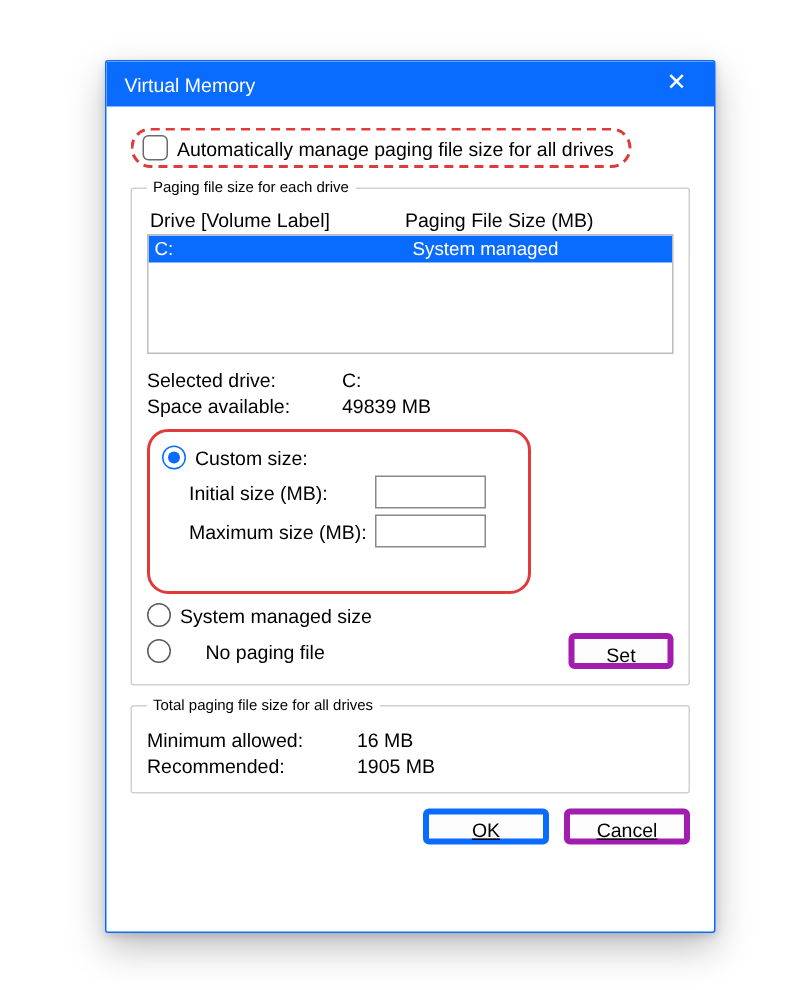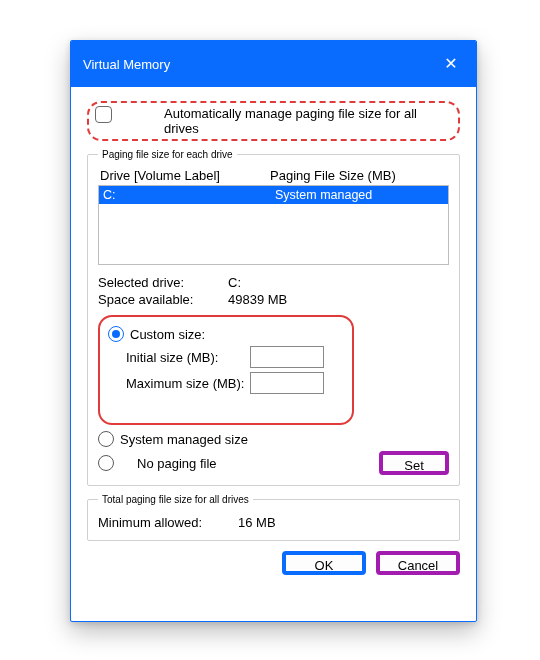--- a/index.html
+++ b/index.html
@@ -18,47 +18,46 @@
     top: 40px;
     width: 405px;
     height: 580px;
     background: #ffffff;
     border: 1px solid #0a6cff;
     box-shadow: 0 10px 25px rgba(0,0,0,0.25), 0 2px 6px rgba(0,0,0,0.15);
     border-radius: 2px;
     overflow: hidden;
   }
   .titlebar {
-    height: 46px;
+    height: 30px;
     background: #0a6cff;
     color: #fff;
     display: flex;
     align-items: center;
     justify-content: space-between;
     padding: 0 10px 0 12px;
     font-size: 13px;
   }
   .close-x {
     width: 30px;
     text-align: center;
     font-size: 16px;
     line-height: 1;
   }
   .client {
     padding: 12px 16px 14px 16px;
   }
   .auto-row {
     display: flex;
-    align-items: flex-start;
+    align-items: flex-end;
     border: 2px dashed #e03a3a;
     border-radius: 14px;
     padding: 3px 10px 3px 6px;
     margin: 2px 0 8px 0;
     width: fit-content;
-    gap: 46px;
   }
   .chk {
     width: 15px;
     height: 15px;
     border: 1px solid #6a6a6a;
     border-radius: 4px;
     background: #fff;
     margin-right: 6px;
     flex: 0 0 auto;
   }
@@ -170,20 +169,21 @@
   }
   .totals .kv .k { flex: 0 0 140px; }
   .footer {
     display: flex;
     justify-content: flex-end;
     gap: 10px;
     margin-top: 10px;
   }
   .footer .btn {
     min-width: 84px;
+    text-decoration: underline;
   }
 </style>
 </head>
 <body>
 
 <div class="window">
   <div class="titlebar">
     <span>Virtual Memory</span>
     <span class="close-x">✕</span>
   </div>
@@ -248,20 +248,24 @@
         <div class="btn">Set</div>
       </div>
     </fieldset>
 
     <fieldset class="totals">
       <legend>Total paging file size for all drives</legend>
       <div class="kv">
         <span class="k">Minimum allowed:</span>
         <span>16 MB</span>
       </div>
+      <div class="kv">
+        <span class="k">Recommended:</span>
+        <span>1905 MB</span>
+      </div>
     </fieldset>
 
     <div class="footer">
       <div class="btn primary">OK</div>
       <div class="btn">Cancel</div>
     </div>
 
   </div>
 </div>
 

